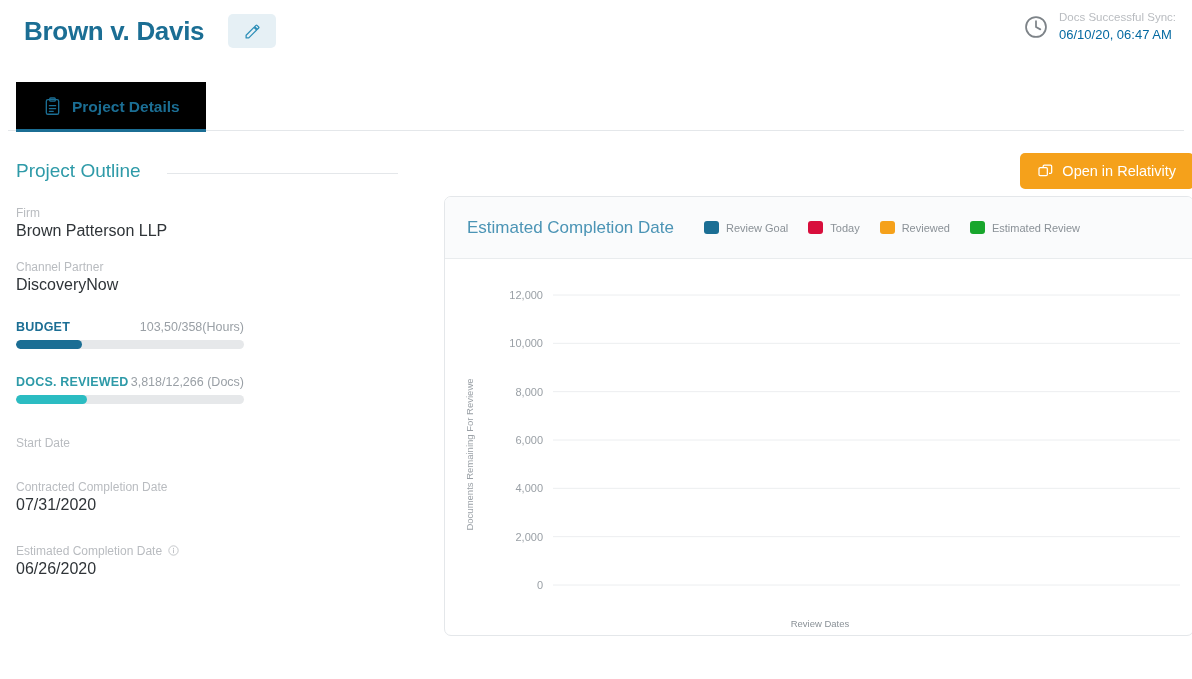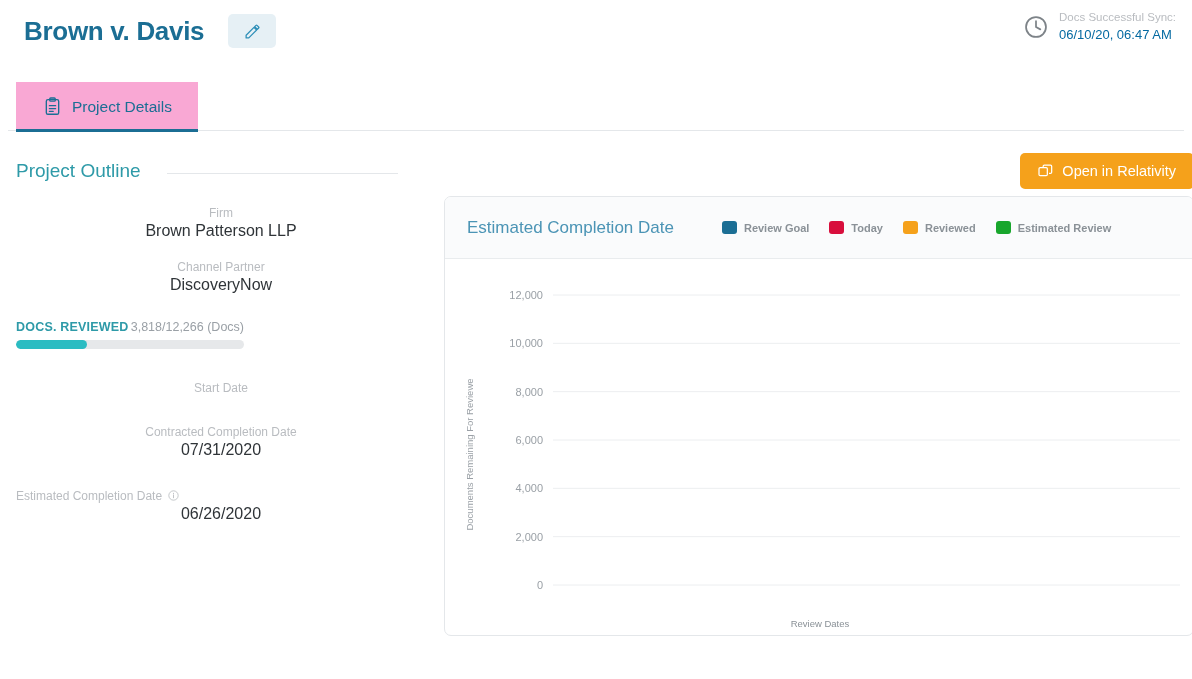--- a/index.html
+++ b/index.html
@@ -58,23 +58,23 @@
   .tab {
     position: relative;
     display: flex; align-items: center; gap: 11px;
     height: 49px;
     padding: 0 26px 0 28px;
     cursor: pointer;
     font-size: 15.5px;
     z-index: 2;
   }
   .tab.active {
-    background: #f9a8d4;
+    background: #000000;
     color: #1b6e94;
-    font-weight: normal;
+    font-weight: bold;
   }
   .tab.active::after {
     content: "";
     position: absolute;
     left: 0; right: 0; bottom: -1px;
     height: 3px; background: #1b6e94;
   }
   .tab.inactive {
     background: #f3f5f6;
     color: #80868c;
@@ -107,21 +107,21 @@
     color: #fff;
     border: none; border-radius: 5px;
     height: 36px; padding: 0 18px;
     font-size: 14.5px;
     display: flex; align-items: center; gap: 9px;
     cursor: pointer;
     font-family: "Liberation Sans", sans-serif;
   }
 
   
-  .field { margin-top: 20px; text-align: center; }
+  .field { margin-top: 20px; }
   .field-label { font-size: 12px; color: #b9bcc0; margin-bottom: 2px; }
   .field-value { font-size: 16px; color: #2f3438; }
   .field-label-row { display: flex; align-items: center; gap: 6px; }
 
   .meter { margin-top: 26px; width: 228px; }
   .meter-head {
     display: flex; justify-content: space-between; align-items: baseline;
     margin-bottom: 6px;
   }
   .meter-name { font-size: 12.5px; font-weight: bold; letter-spacing: .2px; }
@@ -144,21 +144,21 @@
     overflow: hidden;
   }
   .chart-head {
     height: 62px;
     background: #fafbfc;
     border-bottom: 1px solid #e9ecee;
     display: flex; align-items: center;
     padding: 0 22px;
   }
   .chart-title { font-size: 17px; color: #4b94b5; }
-  .legend { display: flex; align-items: center; gap: 20px; margin-left: 48px; font-weight: bold; }
+  .legend { display: flex; align-items: center; gap: 20px; margin-left: 30px; }
   .legend-item { display: flex; align-items: center; gap: 7px; }
   .swatch { width: 15px; height: 13px; border-radius: 3px; }
   .legend-label { font-size: 11px; color: #8a9197; }
 
   .plot-area { position: relative; width: 750px; height: 376px; }
   .ylabel {
     position: absolute;
     left: 24px; top: 190px;
     transform: rotate(-90deg) translate(-50%, 0);
     transform-origin: left center;
@@ -219,20 +219,29 @@
     <div class="field">
       <div class="field-label">Firm</div>
       <div class="field-value">Brown Patterson LLP</div>
     </div>
 
     <div class="field">
       <div class="field-label">Channel Partner</div>
       <div class="field-value">DiscoveryNow</div>
     </div>
 
+    <div class="meter">
+      <div class="meter-head">
+        <div class="meter-name budget">BUDGET</div>
+        <div class="meter-val">103,50/358(Hours)</div>
+      </div>
+      <div class="track">
+        <div class="fill budget" style="width:29%"></div>
+      </div>
+    </div>
 
     <div class="meter">
       <div class="meter-head">
         <div class="meter-name docs">DOCS. REVIEWED</div>
         <div class="meter-val">3,818/12,266 (Docs)</div>
       </div>
       <div class="track">
         <div class="fill docs" style="width:31%"></div>
       </div>
     </div>

